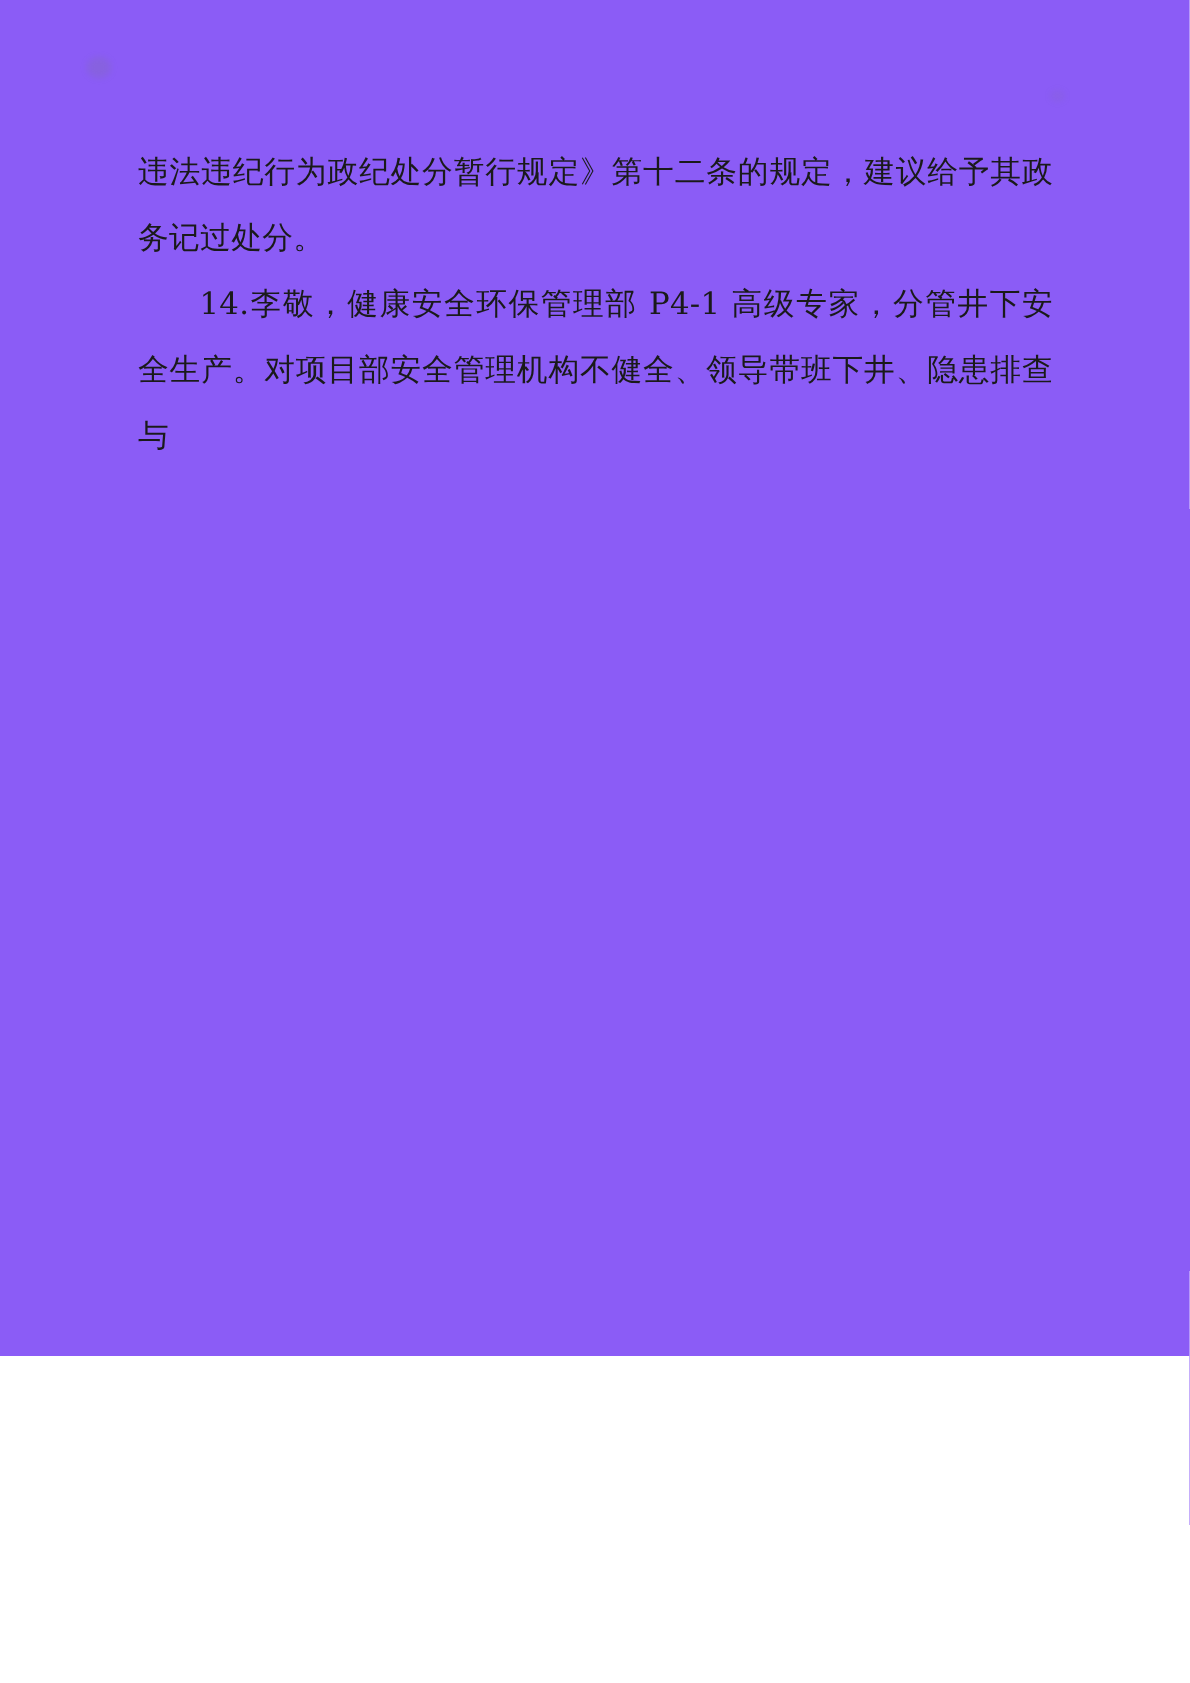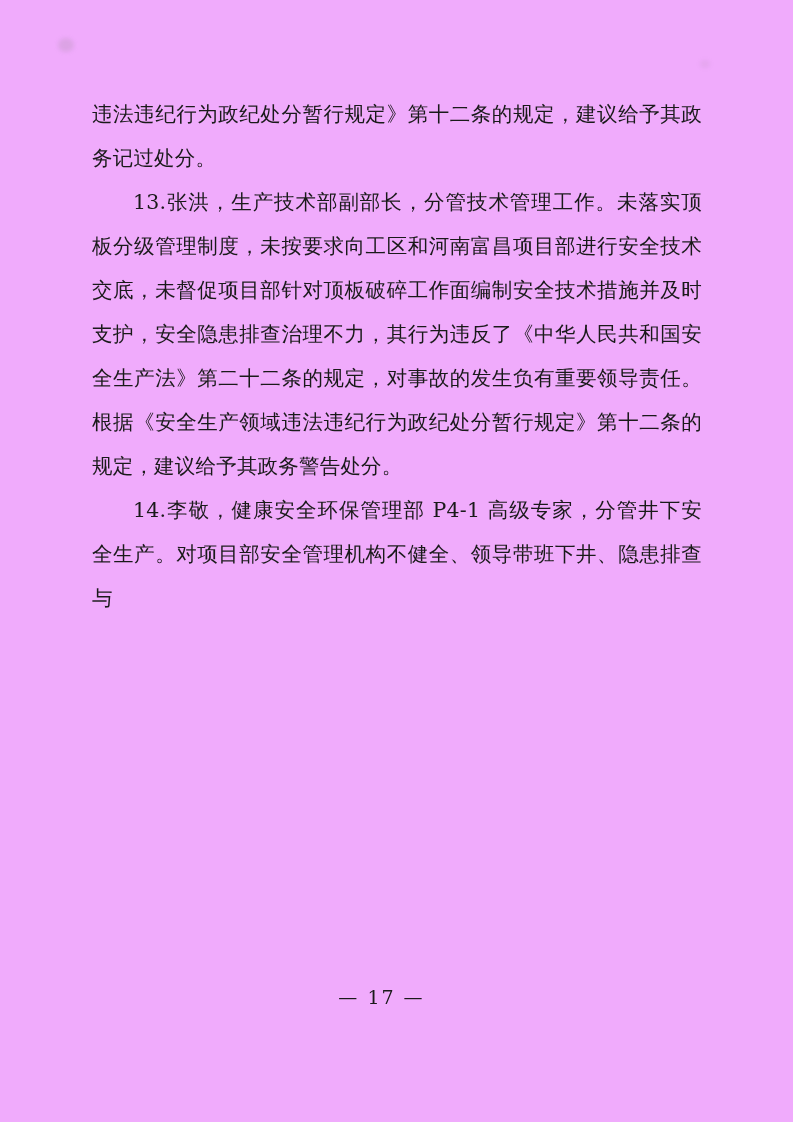--- a/index.html
+++ b/index.html
@@ -9,22 +9,22 @@
   body {
     width: 793px;
     height: 1122px;
     background: #ffffff;
     font-family: "DejaVu Serif", serif;
     overflow: hidden;
   }
   .page {
     position: relative;
     width: 793px;
-    height: 1122px;
-    background: #f0abfc;
+    height: 904px;
+    background: #8b5cf6;
     box-sizing: border-box;
   }
   
   .scan-smudge {
     position: absolute;
     border-radius: 50%;
     pointer-events: none;
   }
   .smudge-1 {
     left: 58px;
@@ -80,21 +80,17 @@
 </head>
 <body>
 
 <div class="page">
 
   <div class="scan-smudge smudge-1"></div>
   <div class="scan-smudge smudge-2"></div>
 
   <div class="body-text">
     <p class="para">违法违纪行为政纪处分暂行规定》第十二条的规定，建议给予其政务记过处分。</p>
-    <p class="para indent">13.张洪，生产技术部副部长，分管技术管理工作。未落实顶板分级管理制度，未按要求向工区和河南富昌项目部进行安全技术交底，未督促项目部针对顶板破碎工作面编制安全技术措施并及时支护，安全隐患排查治理不力，其行为违反了《中华人民共和国安全生产法》第二十二条的规定，对事故的发生负有重要领导责任。根据《安全生产领域违法违纪行为政纪处分暂行规定》第十二条的规定，建议给予其政务警告处分。</p>
     <p class="para indent">14.李敬，健康安全环保管理部 P4-1 高级专家，分管井下安全生产。对项目部安全管理机构不健全、领导带班下井、隐患排查与</p>
   </div>
 
-  <div class="page-number">
-    <span class="pn-inner">— 17 —</span>
-  </div>
 
 </div>
 
 </body></html>

